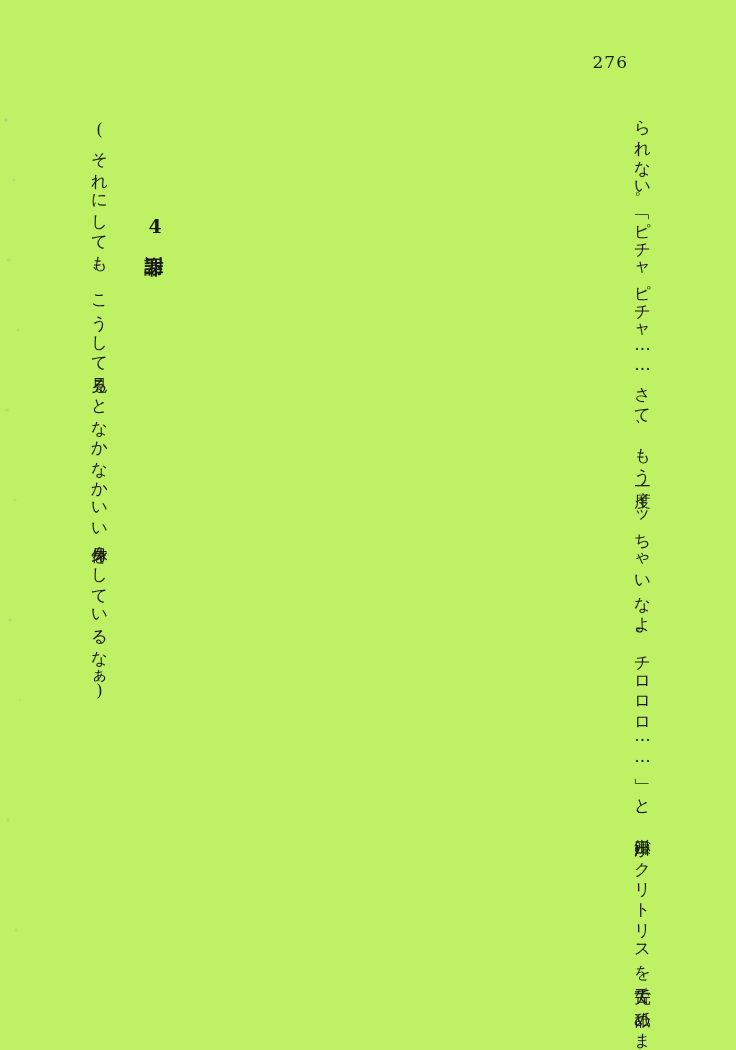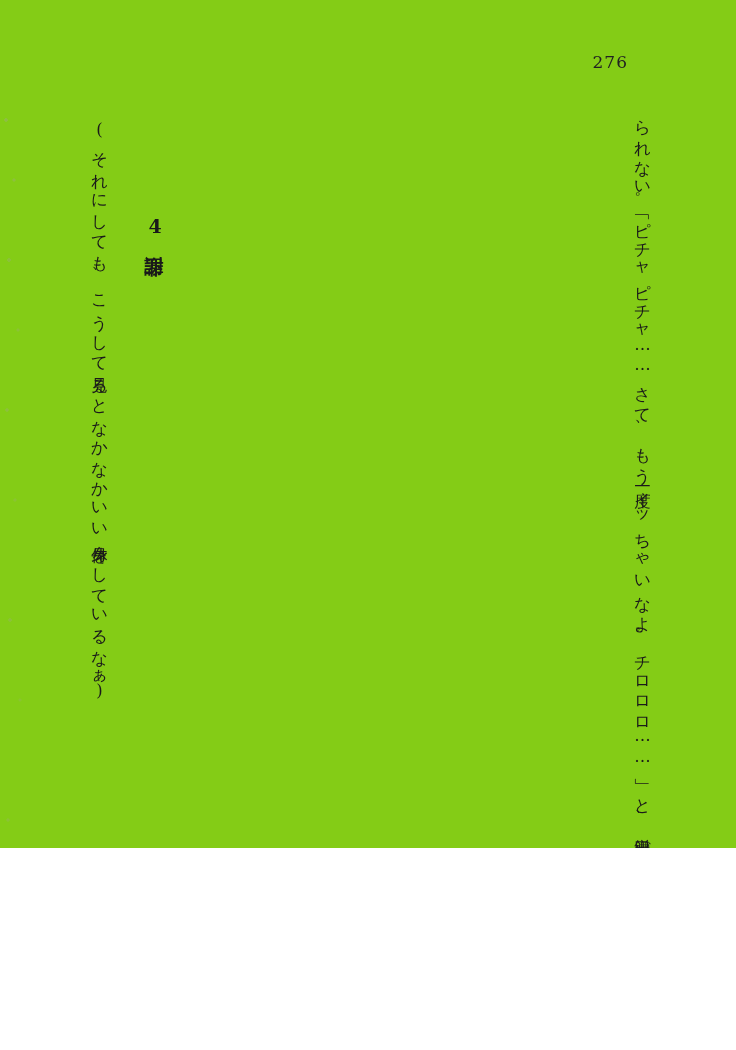--- a/index.html
+++ b/index.html
@@ -3,22 +3,22 @@
 <meta charset="utf-8">
 <style>
   html, body {
     margin: 0;
     padding: 0;
     background: #ffffff;
   }
   .page {
     position: relative;
     width: 736px;
-    height: 848px;
-    background: #84cc16;
+    height: 1050px;
+    background: #bef264;
     overflow: hidden;
     font-family: "DejaVu Serif", "Liberation Serif", serif;
     color: #1a1a1a;
   }
   
   .paper-noise {
     position: absolute;
     left: 0; top: 0;
     width: 36px; height: 100%;
     background:

